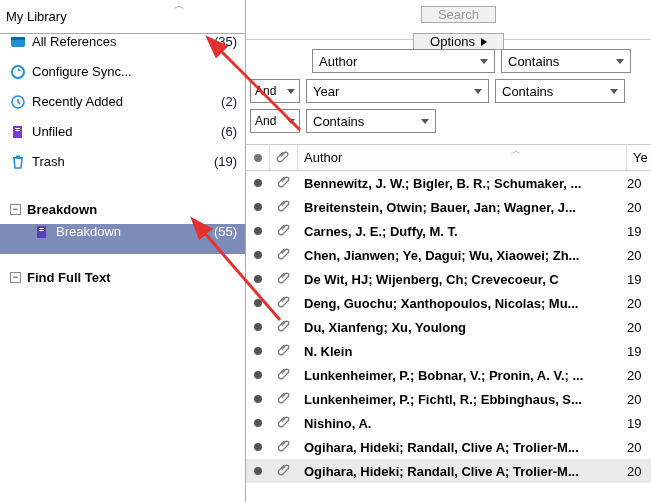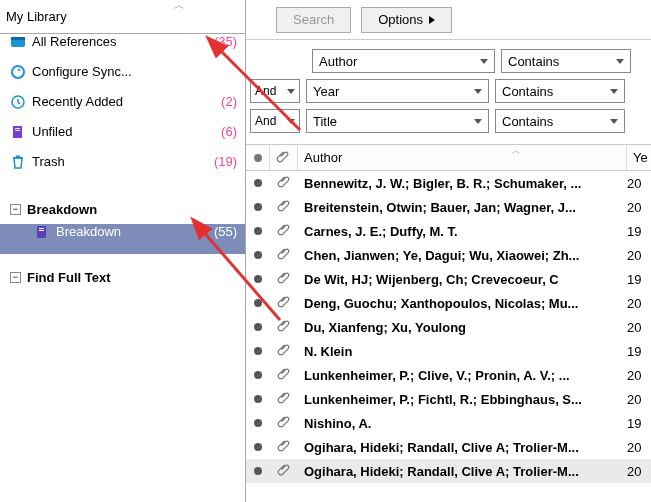--- a/index.html
+++ b/index.html
@@ -39,21 +39,21 @@
   }
   .side-item {
     height: 30px;
     display: flex;
     align-items: flex-start;
     padding: 0 8px 0 10px;
     gap: 6px;
     cursor: default;
   }
   .side-item .label { flex: 1; white-space: nowrap; overflow: hidden; text-overflow: ellipsis; }
-  .side-item .count { color: #ec4899; }
+  .side-item .count { color: #0f172a; }
   .side-item.selected {
     background: #7e8cb9;
     color: #fff;
   }
   .side-item.selected .count { color: #fff; }
   .side-item.indent { padding-left: 34px; }
   .side-group {
     height: 30px;
     display: flex;
     align-items: center;
@@ -81,20 +81,21 @@
     flex-direction: column;
     overflow: hidden;
   }
   .toolbar {
     height: 40px;
     display: flex;
     align-items: center;
     gap: 10px;
     padding: 6px 10px 6px 30px;
     border-bottom: 1px solid #ccc;
+    flex-direction: column;
   }
   .btn {
     height: 26px;
     padding: 0 16px;
     border: 1px solid #aaa;
     background: #f0f0f0;
     display: inline-flex;
     align-items: center;
     gap: 6px;
     font-size: 13px;
@@ -333,23 +334,20 @@
             <span>Year</span>
           </div>
         <div class="selectbox cond">
             <span>Contains</span>
           </div>
       </div>
       <div class="search-row">
         <div class="andbox">
             <span>And</span>
           </div>
-        <div class="selectbox field">
-            <span>Title</span>
-          </div>
         <div class="selectbox cond">
             <span>Contains</span>
           </div>
       </div>
     </div>
 
     <div class="table-head">
       <div class="th dot">
         <span class="bullet" style="background:#777"></span>
       </div>
@@ -468,21 +466,21 @@
         </div>
         <div class="row">
           <div class="cell dot">
             <span class="bullet"></span>
           </div>
           <div class="cell clip">
             <span class="clip-ico"><svg viewBox="0 0 16 16">
                 <path d="M5 8 L9 4 A2 2 0 1 1 12 7 L7 12 A3 3 0 1 1 3 8 L8 3" fill="none" stroke="#777" stroke-width="1.3"></path>
               </svg></span>
           </div>
-          <div class="cell auth">Lunkenheimer, P.; Clive, V.; Pronin, A. V.; ...</div>
+          <div class="cell auth">Lunkenheimer, P.; Bobnar, V.; Pronin, A. V.; ...</div>
           <div class="cell yr">20</div>
         </div>
         <div class="row">
           <div class="cell dot">
             <span class="bullet"></span>
           </div>
           <div class="cell clip">
             <span class="clip-ico"><svg viewBox="0 0 16 16">
                 <path d="M5 8 L9 4 A2 2 0 1 1 12 7 L7 12 A3 3 0 1 1 3 8 L8 3" fill="none" stroke="#777" stroke-width="1.3"></path>
               </svg></span>

